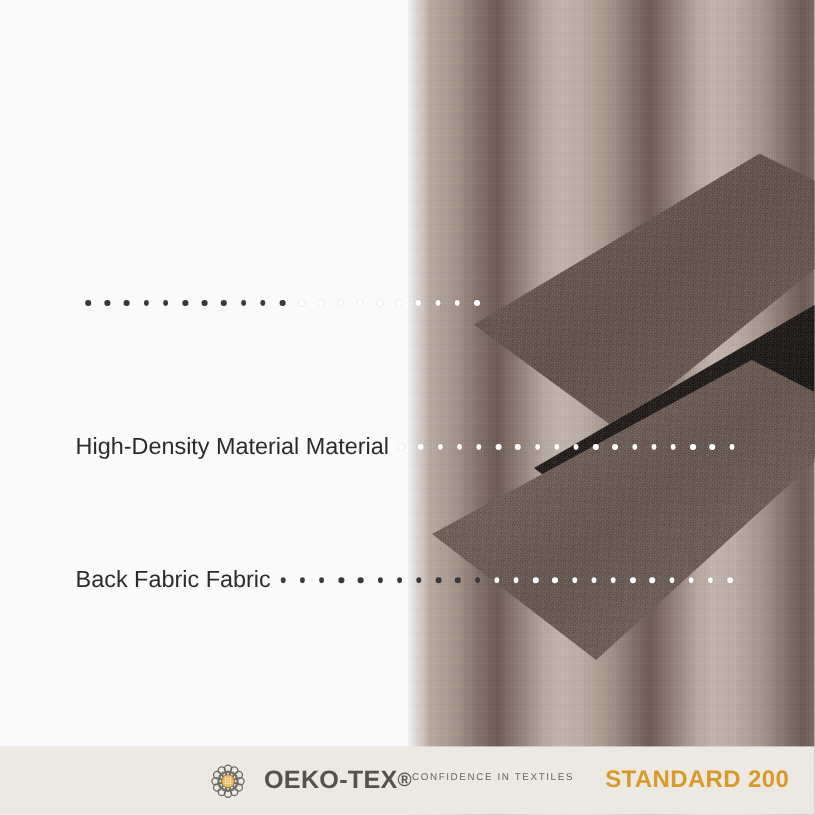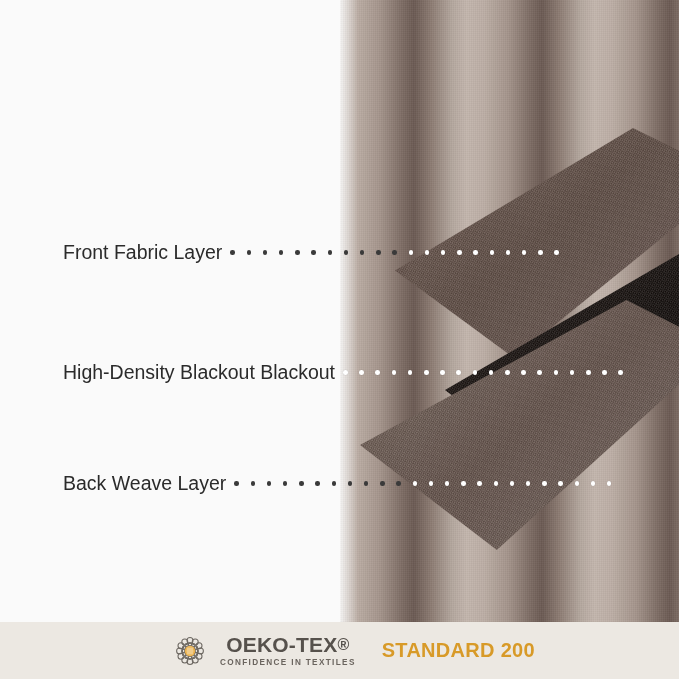--- a/index.html
+++ b/index.html
@@ -101,28 +101,28 @@
   .row-back{top:471px;}
 
   
   .certbar{
     position:absolute;left:0;top:622px;width:679px;height:57px;
     background:#ece8e2;
     display:flex;align-items:center;
   }
   .cert-inner{display:flex;align-items:center;margin-left:170px;}
   .emblem{width:40px;height:40px;position:relative;flex:0 0 auto;}
-  .wordmark{margin-left:10px;display:flex;flex-direction:column;justify-content:center;align-items:center;}
+  .wordmark{margin-left:10px;display:flex;flex-direction:row;justify-content:center;}
   .oeko{
     color:#56514c;font-size:21px;font-weight:bold;letter-spacing:.2px;line-height:21px;
     white-space:nowrap;
   }
   .oeko .reg{font-size:16px;vertical-align:2px;}
   .confidence{
-    color:#6a645e;font-size:8.2px;font-weight:bold;letter-spacing:1.35px;
+    color:#6a645e;font-size:8.2px;font-weight:normal;letter-spacing:1.35px;
     margin-top:3px;white-space:nowrap;
   }
   .std100{
     margin-left:26px;color:#d89a28;font-size:20px;font-weight:bold;
     letter-spacing:.3px;white-space:nowrap;
   }
 </style>
 </head>
 <body>
 
@@ -140,21 +140,20 @@
 
     <div class="swatch layer-back">
       <div class="tex"></div>
     </div>
 
     <div class="photo-edge-fade"></div>
   </div>
 
 
   <div class="callout row-front">
-    <span class="callout-label">Front Fabric Layer</span>
     <span class="leader" style="width:340px">
         <span class="dot d-dark" style="left: 0px;"></span>
         <span class="dot d-dark" style="left: 16.2px;"></span>
         <span class="dot d-dark" style="left: 32.4px;"></span>
         <span class="dot d-dark" style="left: 48.6px;"></span>
         <span class="dot d-dark" style="left: 64.8px;"></span>
         <span class="dot d-dark" style="left: 81px;"></span>
         <span class="dot d-dark" style="left: 97.2px;"></span>
         <span class="dot d-dark" style="left: 113.4px;"></span>
         <span class="dot d-dark" style="left: 129.6px;"></span>
@@ -167,21 +166,21 @@
         <span class="dot d-light" style="left: 243px;"></span>
         <span class="dot d-light" style="left: 259.2px;"></span>
         <span class="dot d-light" style="left: 275.4px;"></span>
         <span class="dot d-light" style="left: 291.6px;"></span>
         <span class="dot d-light" style="left: 307.8px;"></span>
         <span class="dot d-light" style="left: 324px;"></span>
       </span>
   </div>
 
   <div class="callout row-mid">
-    <span class="callout-label">High-Density Blackout Blackout</span>
+    <span class="callout-label">High-Density Material Material</span>
     <span class="leader" style="width:300px">
         <span class="dot d-light" style="left: 0px;"></span>
         <span class="dot d-light" style="left: 16.2px;"></span>
         <span class="dot d-light" style="left: 32.4px;"></span>
         <span class="dot d-light" style="left: 48.6px;"></span>
         <span class="dot d-light" style="left: 64.8px;"></span>
         <span class="dot d-light" style="left: 81px;"></span>
         <span class="dot d-light" style="left: 97.2px;"></span>
         <span class="dot d-light" style="left: 113.4px;"></span>
         <span class="dot d-light" style="left: 129.6px;"></span>
@@ -191,21 +190,21 @@
         <span class="dot d-light" style="left: 194.4px;"></span>
         <span class="dot d-light" style="left: 210.6px;"></span>
         <span class="dot d-light" style="left: 226.8px;"></span>
         <span class="dot d-light" style="left: 243px;"></span>
         <span class="dot d-light" style="left: 259.2px;"></span>
         <span class="dot d-light" style="left: 275.4px;"></span>
       </span>
   </div>
 
   <div class="callout row-back">
-    <span class="callout-label">Back Weave Layer</span>
+    <span class="callout-label">Back Fabric Fabric</span>
     <span class="leader" style="width:390px">
         <span class="dot d-dark" style="left: 0px;"></span>
         <span class="dot d-dark" style="left: 16.2px;"></span>
         <span class="dot d-dark" style="left: 32.4px;"></span>
         <span class="dot d-dark" style="left: 48.6px;"></span>
         <span class="dot d-dark" style="left: 64.8px;"></span>
         <span class="dot d-dark" style="left: 81px;"></span>
         <span class="dot d-dark" style="left: 97.2px;"></span>
         <span class="dot d-dark" style="left: 113.4px;"></span>
         <span class="dot d-dark" style="left: 129.6px;"></span>

